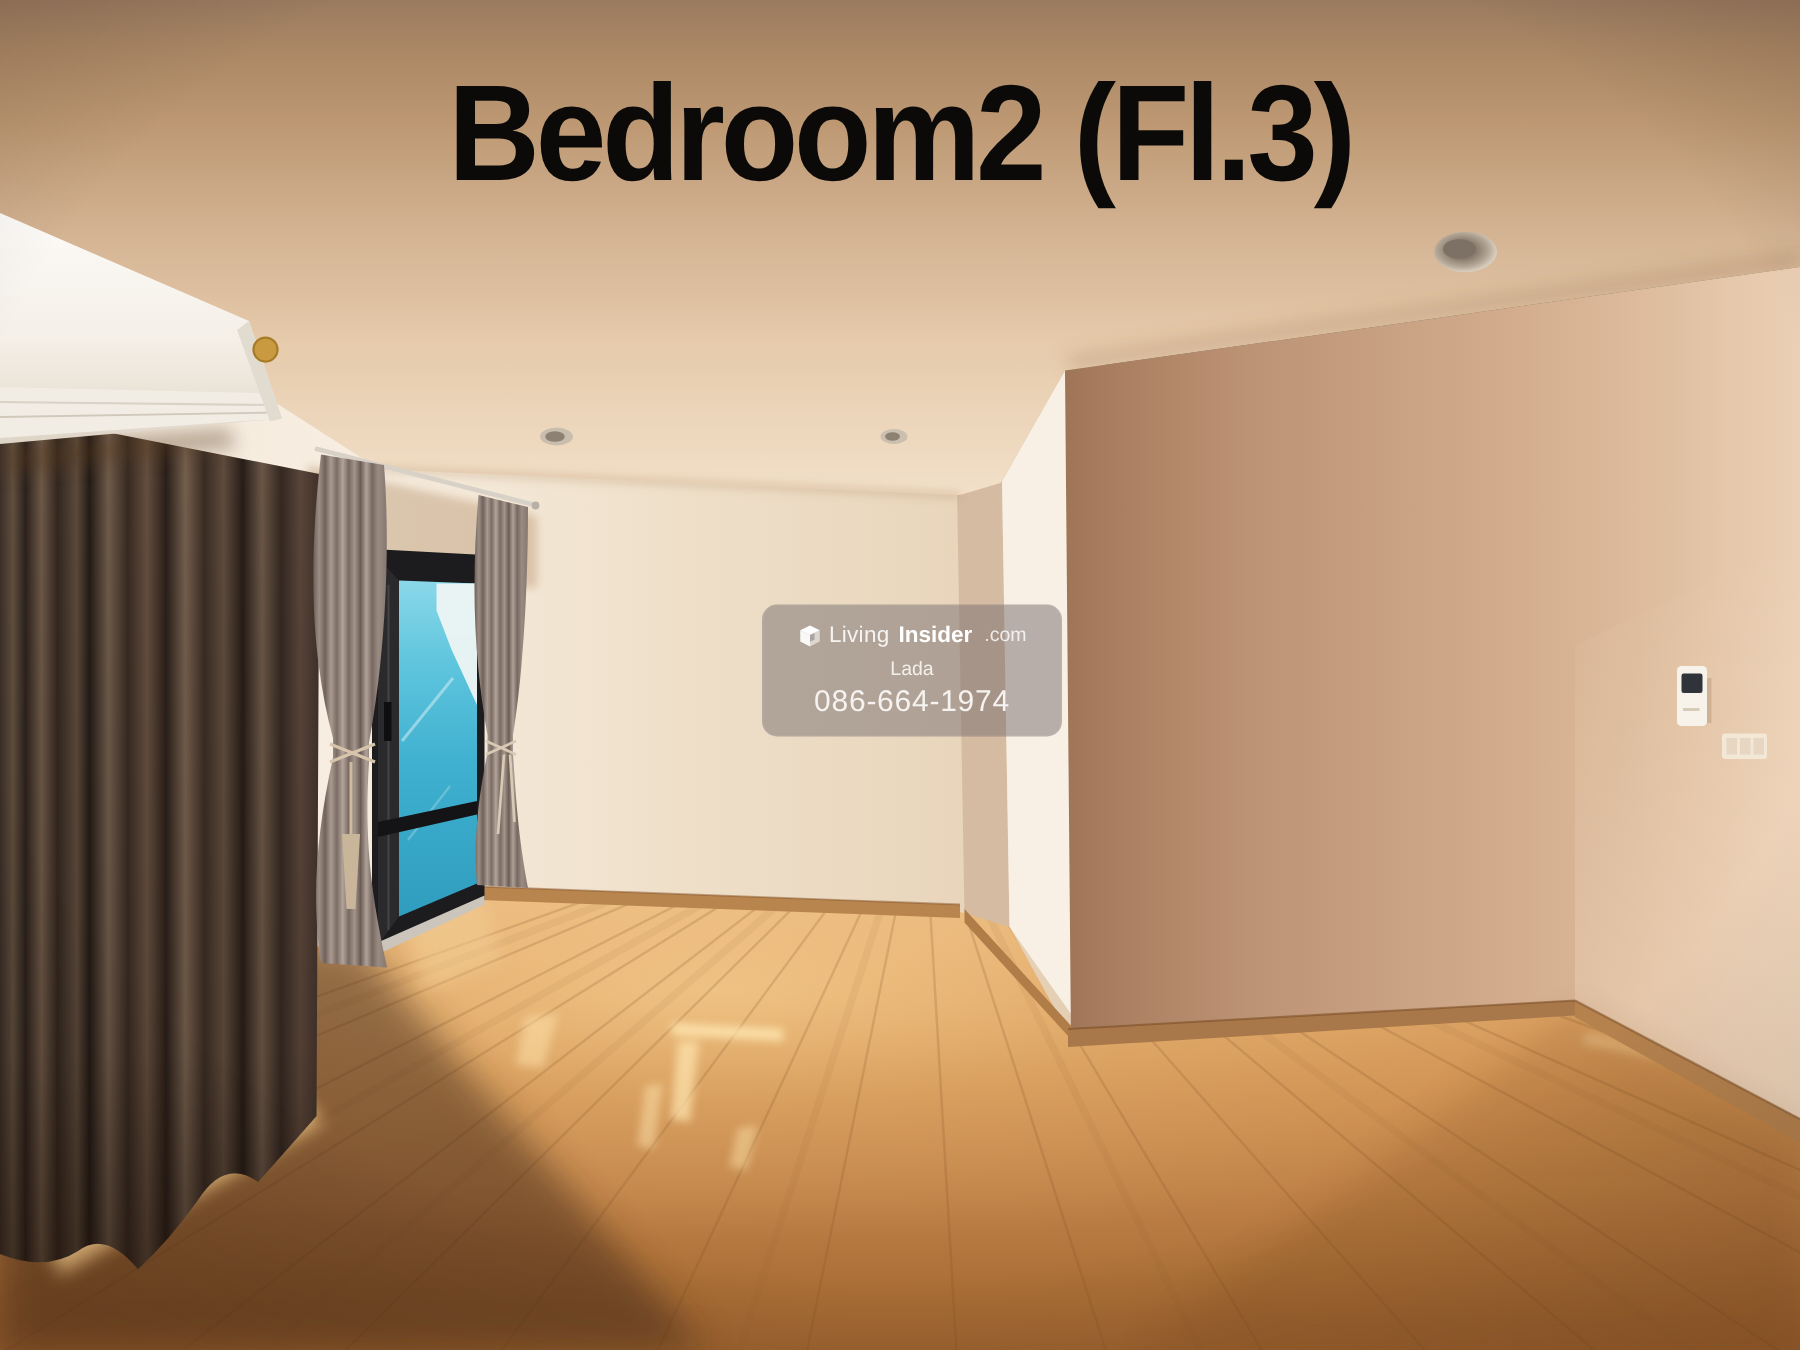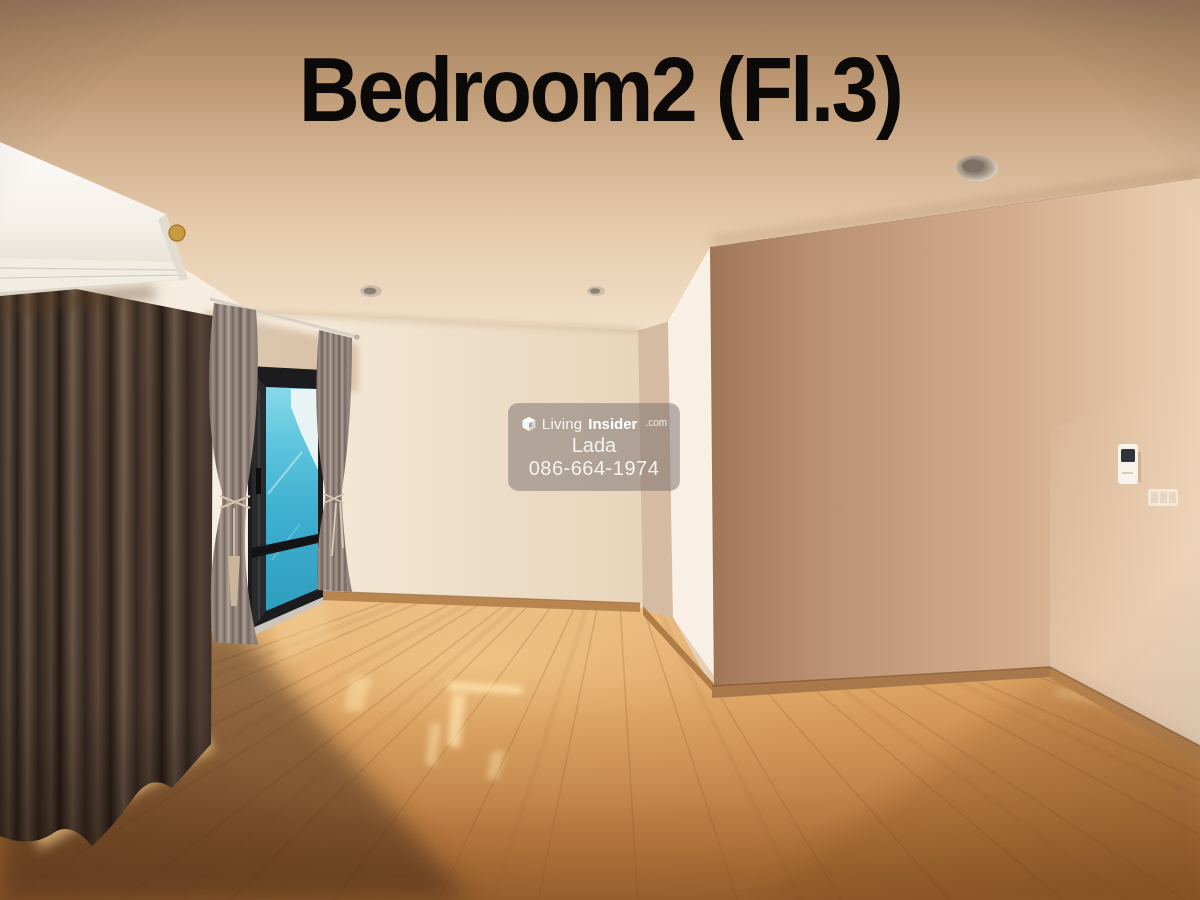--- a/index.html
+++ b/index.html
@@ -11,35 +11,35 @@
   #scene-svg{position:absolute;left:0;top:0;width:1200px;height:900px;display:block;}
   .photo-title{
     position:absolute;left:0;top:44px;width:1200px;
     text-align:center;
     font-size:91px;font-weight:700;letter-spacing:-3px;line-height:1;
     color:var(--title-color,#0b0a08);
     transform:scaleX(.93);transform-origin:center;
     white-space:nowrap;
   }
   .watermark{
-    position:absolute;left:508px;top:403px;width:172px;height:88px;
+    position:absolute;left:508px;top:403px;width:200px;height:88px;
     border-radius:10px;
     background:rgba(122,114,114,.52);
     box-shadow:0 0 0 1px rgba(255,255,255,.06) inset;
     color:#f3f1ee;text-align:center;
     display:flex;flex-direction:column;justify-content:center;gap:1px;
   }
   .wm-brand-row{
     display:flex;align-items:center;justify-content:center;gap:5px;
     font-size:15px;line-height:18px;color:#fbfaf9;
   }
   .wm-brand-first{font-weight:400;letter-spacing:.2px;color:#f6f4f2;}
   .wm-brand-second{font-weight:700;margin-left:1px;color:#ffffff;text-align:right;}
-  .wm-brand-suffix{font-size:10px;opacity:.85;margin-left:3px;align-self:flex-end;padding-bottom:2px;}
-  .wm-agent{font-size:20px;line-height:21px;color:#f2efec;font-weight:400;}
+  .wm-brand-suffix{font-size:13px;opacity:.85;margin-left:3px;align-self:flex-end;padding-bottom:2px;}
+  .wm-agent{font-size:13px;line-height:21px;color:#f2efec;font-weight:400;}
   .wm-phone{font-size:20px;line-height:23px;color:#f5f2ef;font-weight:400;letter-spacing:.5px;}
   .cube-icon{display:inline-block;width:16px;height:16px;}
 </style>
 </head>
 <body>
 
 <div id="stage">
 
 <svg id="scene-svg" viewBox="0 0 1200 900" xmlns="http://www.w3.org/2000/svg">
   <defs>

